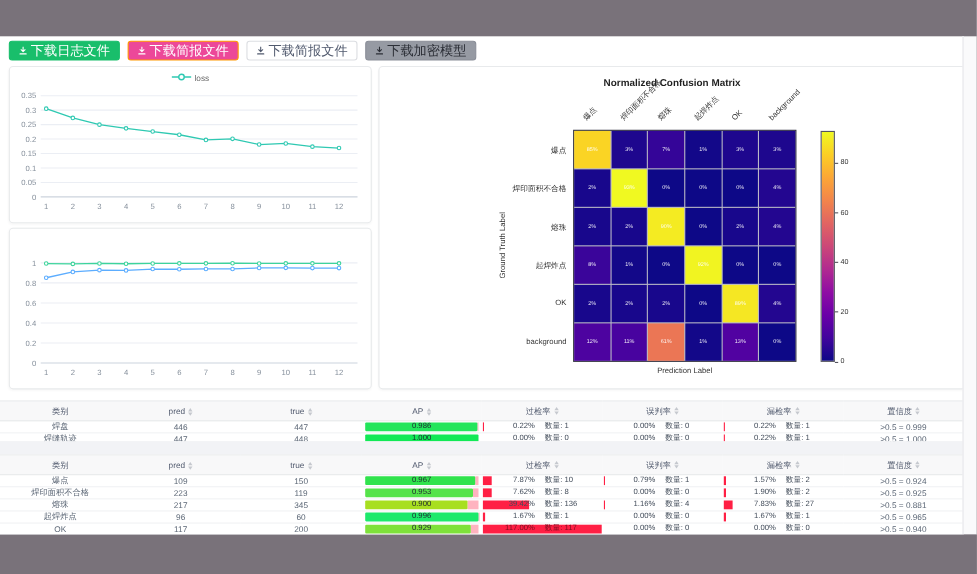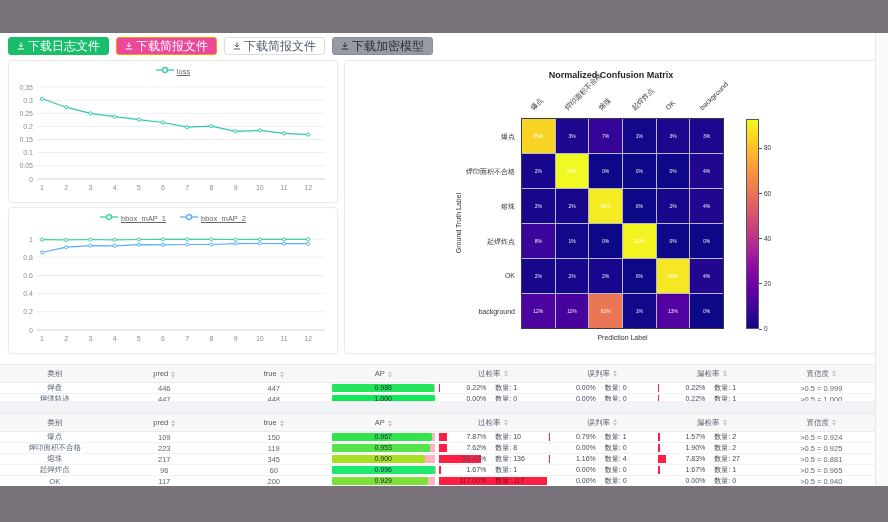--- a/index.html
+++ b/index.html
@@ -23,21 +23,21 @@
   .btn-plain{background:#fff;border-color:#dcdee2;color:#515a6e;}
   .btn-gray{background:#969aa3;border-color:#8a8e98;color:#2b2e36;}
 
   
   .card{position:absolute;background:#fff;border:1px solid #e8eaec;border-radius:4px;box-shadow:0 1px 2px rgba(0,0,0,.03);}
   #card-loss{left:8px;top:27px;width:328px;height:141px;}
   #card-map{left:8px;top:174px;width:328px;height:145px;}
   #card-matrix{left:344px;top:27px;width:532px;height:292px;}
 
   .legend{position:absolute;top:5px;left:0;right:0;display:flex;justify-content:center;gap:14px;
-          font-size:7.5px;color:#666;align-items:center;text-decoration:underline;}
+          font-size:7.5px;color:#666;align-items:center;}
   .legend-item{display:inline-flex;align-items:center;gap:3px;cursor:pointer;}
   .chart-svg{position:absolute;left:0;top:0;}
 
   
   .cm-title{position:absolute;top:9px;left:0;right:0;text-align:center;font-size:9px;font-weight:bold;color:#1f1f1f;}
   .cm-grid{position:absolute;left:176px;top:57px;width:203px;height:211px;
            display:grid;grid-template-columns:repeat(6,1fr);grid-template-rows:repeat(6,1fr);
            gap:1px;background:#b9b9c6;border:1px solid #3a3a46;box-sizing:border-box;}
   .cm-cell{display:flex;align-items:center;justify-content:center;font-size:5px;color:rgba(255,255,255,.92);}
   .cm-xlab{position:absolute;font-size:7px;color:#333;white-space:nowrap;height:8px;line-height:8px;
@@ -166,36 +166,20 @@
         <circle cx="178.2" cy="66.2" r="1.6" fill="#fff" stroke="#2fc9b2" stroke-width="1"></circle>
         <circle cx="202.4" cy="65.2" r="1.6" fill="#fff" stroke="#2fc9b2" stroke-width="1"></circle>
         <circle cx="226.6" cy="70.4" r="1.6" fill="#fff" stroke="#2fc9b2" stroke-width="1"></circle>
         <circle cx="250.79999999999998" cy="69.4" r="1.6" fill="#fff" stroke="#2fc9b2" stroke-width="1"></circle>
         <circle cx="275" cy="72.3" r="1.6" fill="#fff" stroke="#2fc9b2" stroke-width="1"></circle>
         <circle cx="299.2" cy="73.6" r="1.6" fill="#fff" stroke="#2fc9b2" stroke-width="1"></circle>
       </svg>
   </div>
 
   <div class="card" id="card-map">
-    <div class="legend" id="legend-map">
-        <span class="legend-item">
-          <span><svg width="18" height="8" viewBox="0 0 18 8">
-              <line x1="0" y1="4" x2="18" y2="4" stroke="#3dd49c" stroke-width="1.3"></line>
-              <circle cx="9" cy="4" r="2.5" fill="#fff" stroke="#3dd49c" stroke-width="1.3"></circle>
-            </svg></span>
-          <span>bbox_mAP_1</span>
-        </span>
-        <span class="legend-item">
-          <span><svg width="18" height="8" viewBox="0 0 18 8">
-              <line x1="0" y1="4" x2="18" y2="4" stroke="#5cadff" stroke-width="1.3"></line>
-              <circle cx="9" cy="4" r="2.5" fill="#fff" stroke="#5cadff" stroke-width="1.3"></circle>
-            </svg></span>
-          <span>bbox_mAP_2</span>
-        </span>
-      </div>
     <svg class="chart-svg" id="svg-map" width="328" height="145">
         <line x1="28" y1="122" x2="316" y2="122" stroke="#ccd3dd" stroke-width="1"></line>
         <text x="24" y="124.5" text-anchor="end" font-size="7" fill="#86909c">0</text>
         <line x1="28" y1="103.8" x2="316" y2="103.8" stroke="#ebeef4" stroke-width="1"></line>
         <text x="24" y="106.3" text-anchor="end" font-size="7" fill="#86909c">0.2</text>
         <line x1="28" y1="85.6" x2="316" y2="85.6" stroke="#ebeef4" stroke-width="1"></line>
         <text x="24" y="88.1" text-anchor="end" font-size="7" fill="#86909c">0.4</text>
         <line x1="28" y1="67.4" x2="316" y2="67.4" stroke="#ebeef4" stroke-width="1"></line>
         <text x="24" y="69.9" text-anchor="end" font-size="7" fill="#86909c">0.6</text>
         <line x1="28" y1="49.2" x2="316" y2="49.2" stroke="#ebeef4" stroke-width="1"></line>

